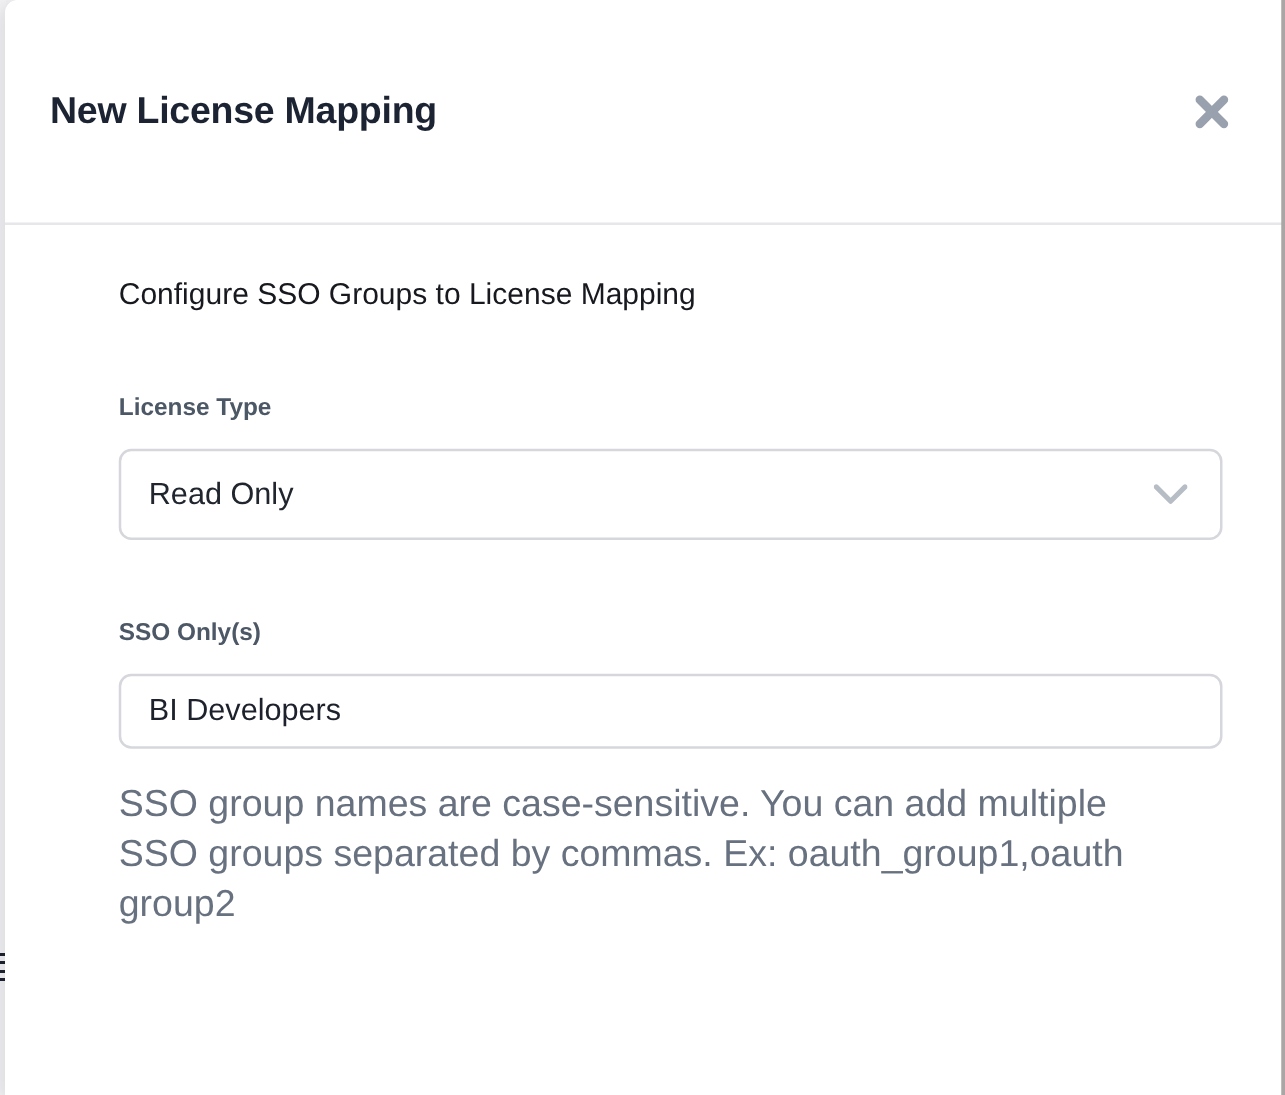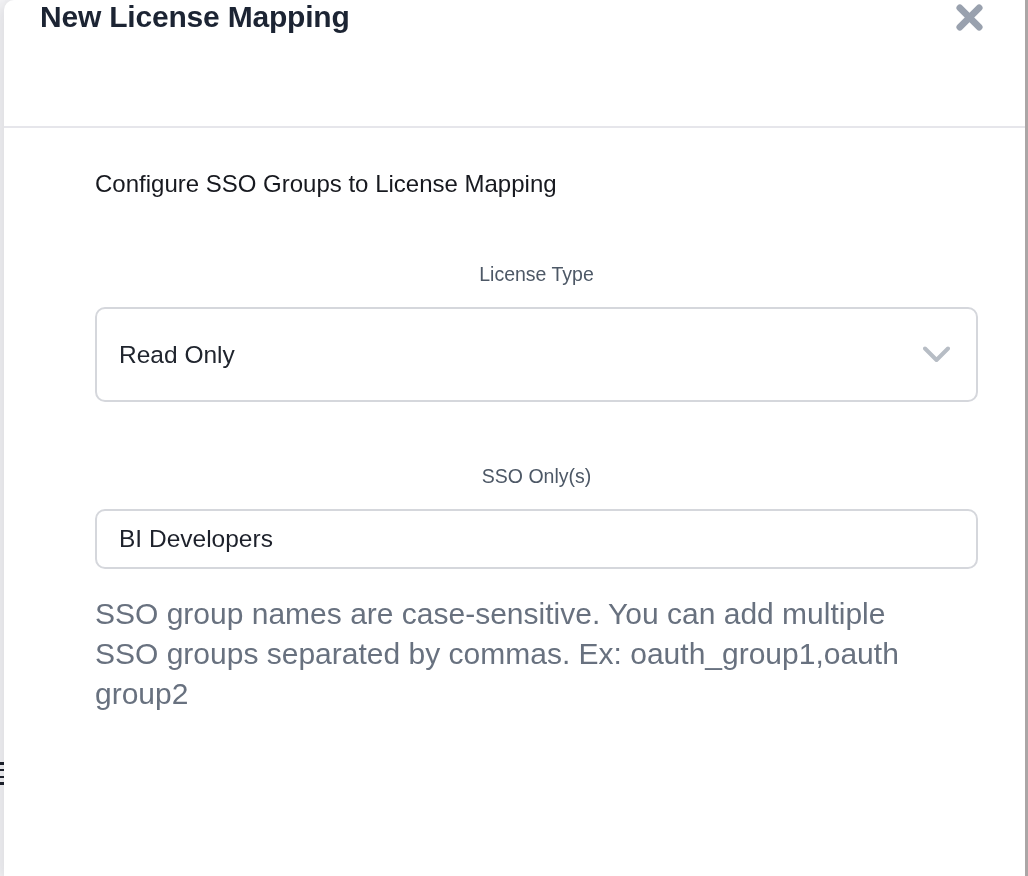--- a/index.html
+++ b/index.html
@@ -24,22 +24,22 @@
     background: #aba6a6; z-index: 5;
   }
   
   .modal {
     position: absolute; left: 4px; top: 0; right: 2px; bottom: 0;
     background: #ffffff;
     border-top-left-radius: 10px;
     box-shadow: -5px 3px 14px rgba(25, 30, 45, 0.10);
   }
   .modal-header {
-    height: 128px;
-    display: flex; justify-content: space-between;
+    height: 180px;
+    display: flex; align-items: center; justify-content: space-between;
     padding: 0 40px 0 36px;
     border-bottom: 2px solid #e6e6eb;
   }
   .modal-title {
     font-size: 30px; font-weight: 700; color: #1c2433; letter-spacing: -0.2px;
   }
   .close-btn {
     background: none; border: none; cursor: pointer;
     width: 34px; height: 34px; display: flex; align-items: center; justify-content: center;
     padding: 0;
@@ -47,26 +47,25 @@
   .modal-body {
     padding: 41px 48px 0 50px;
     margin-left: 41px;
   }
   .configure-text {
     font-size: 24px; line-height: 30px; color: #17191f;
     margin-bottom: 64px;
   }
   .field-label {
     display: block;
-    font-size: 19.5px; line-height: 23px; font-weight: 400; color: #4d5866;
+    font-size: 19.5px; line-height: 23px; font-weight: 700; color: #4d5866;
     margin-bottom: 21px;
-    text-align: center;
   }
   .select-box {
-    height: 95px;
+    height: 73px;
     border: 2px solid #d5d7dc; border-radius: 10px;
     background: #fff;
     display: flex; align-items: center; justify-content: space-between;
     padding: 0 26px 0 22px;
     cursor: pointer;
     margin-bottom: 63px;
   }
   .select-value {
     font-size: 24.5px; color: #20252e;
   }

